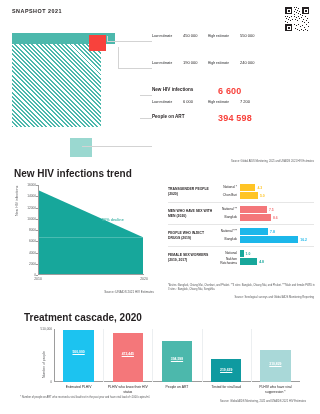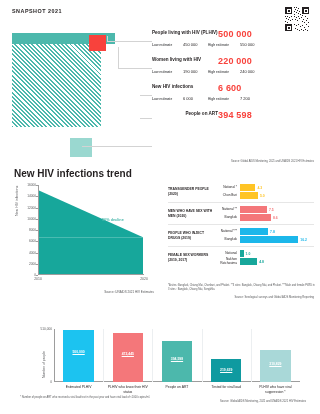--- a/index.html
+++ b/index.html
@@ -203,41 +203,29 @@
   <div class="conn" style="left:107px;top:36px;width:0.6px;height:6px;"></div>
   <div class="conn" style="left:118px;top:68px;width:34px;height:0.6px;"></div>
   <div class="conn" style="left:118px;top:47px;width:0.6px;height:22px;"></div>
   <div class="conn" style="left:140px;top:95px;width:12px;height:0.6px;"></div>
   <div class="conn" style="left:140px;top:118px;width:12px;height:0.6px;"></div>
   <div class="conn" style="left:82px;top:146px;width:70px;height:0.6px;"></div>
 
   <div class="stats">
 
     <div class="stat" style="height:22px;">
-      <div class="stat-row">
-        <div class="stat-left">
-          <div class="stat-label">People living with HIV (PLHIV)</div>
-        </div>
-        <div class="stat-big">500 000</div>
-      </div>
       <div class="stat-sub">
         <div class="sub-k s1">Low estimate</div>
         <div class="sub-v s2">450 000</div>
         <div class="sub-k s3">High estimate</div>
         <div class="sub-v">550 000</div>
       </div>
     </div>
 
     <div class="stat" style="height:22px;">
-      <div class="stat-row">
-        <div class="stat-left">
-          <div class="stat-label">Women living with HIV</div>
-        </div>
-        <div class="stat-big">220 000</div>
-      </div>
       <div class="stat-sub">
         <div class="sub-k s1">Low estimate</div>
         <div class="sub-v s2">190 000</div>
         <div class="sub-k s3">High estimate</div>
         <div class="sub-v">240 000</div>
       </div>
     </div>
 
     <div class="stat" style="height:22px;">
       <div class="stat-row">
@@ -247,21 +235,21 @@
         <div class="stat-big">6 600</div>
       </div>
       <div class="stat-sub">
         <div class="sub-k s1">Low estimate</div>
         <div class="sub-v s2">6 000</div>
         <div class="sub-k s3">High estimate</div>
         <div class="sub-v">7 200</div>
       </div>
     </div>
 
-    <div class="stat" style="height:20px;text-align:right;">
+    <div class="stat" style="height:20px;">
       <div class="stat-row">
         <div class="stat-left">
           <div class="stat-label">People on ART</div>
         </div>
         <div class="stat-big">394 598</div>
       </div>
     </div>
 
 
   </div>
@@ -367,20 +355,21 @@
               <div class="pbar-val" style="color: rgb(23, 167, 155);">4.8</div>
             </div>
           </div>
         </div>
       </div>
     <div class="prev-foot">*A sites: Bangkok, Chiang Mai, Chonburi, and Phuket.  **3 sites: Bangkok, Chiang Mai, and Phuket.  ***Male and female PWID in 3 sites : Bangkok, Chiang Mai, Songkhla</div>
     <div class="prev-src">Source: Serological surveys and Global AIDS Monitoring Reporting</div>
   </div>
 
   <div class="cascade">
+    <div class="sec-title">Treatment cascade, 2020</div>
     <div class="casc-ylabel">Number of people</div>
     <div class="casc-plot">
       <div class="casc-grid"></div>
       <div class="casc-ytop">510,000</div>
       <div class="casc-yzero">0</div>
       <div id="casc-bars">
           <div class="cbar" style="left: 9.348px; width: 30.504px; height: 51.9608px; background: rgb(28, 195, 240);">
             <div class="cbar-val">500,000</div>
             <div class="cbar-cap">Estimated PLHIV</div>
           </div>

